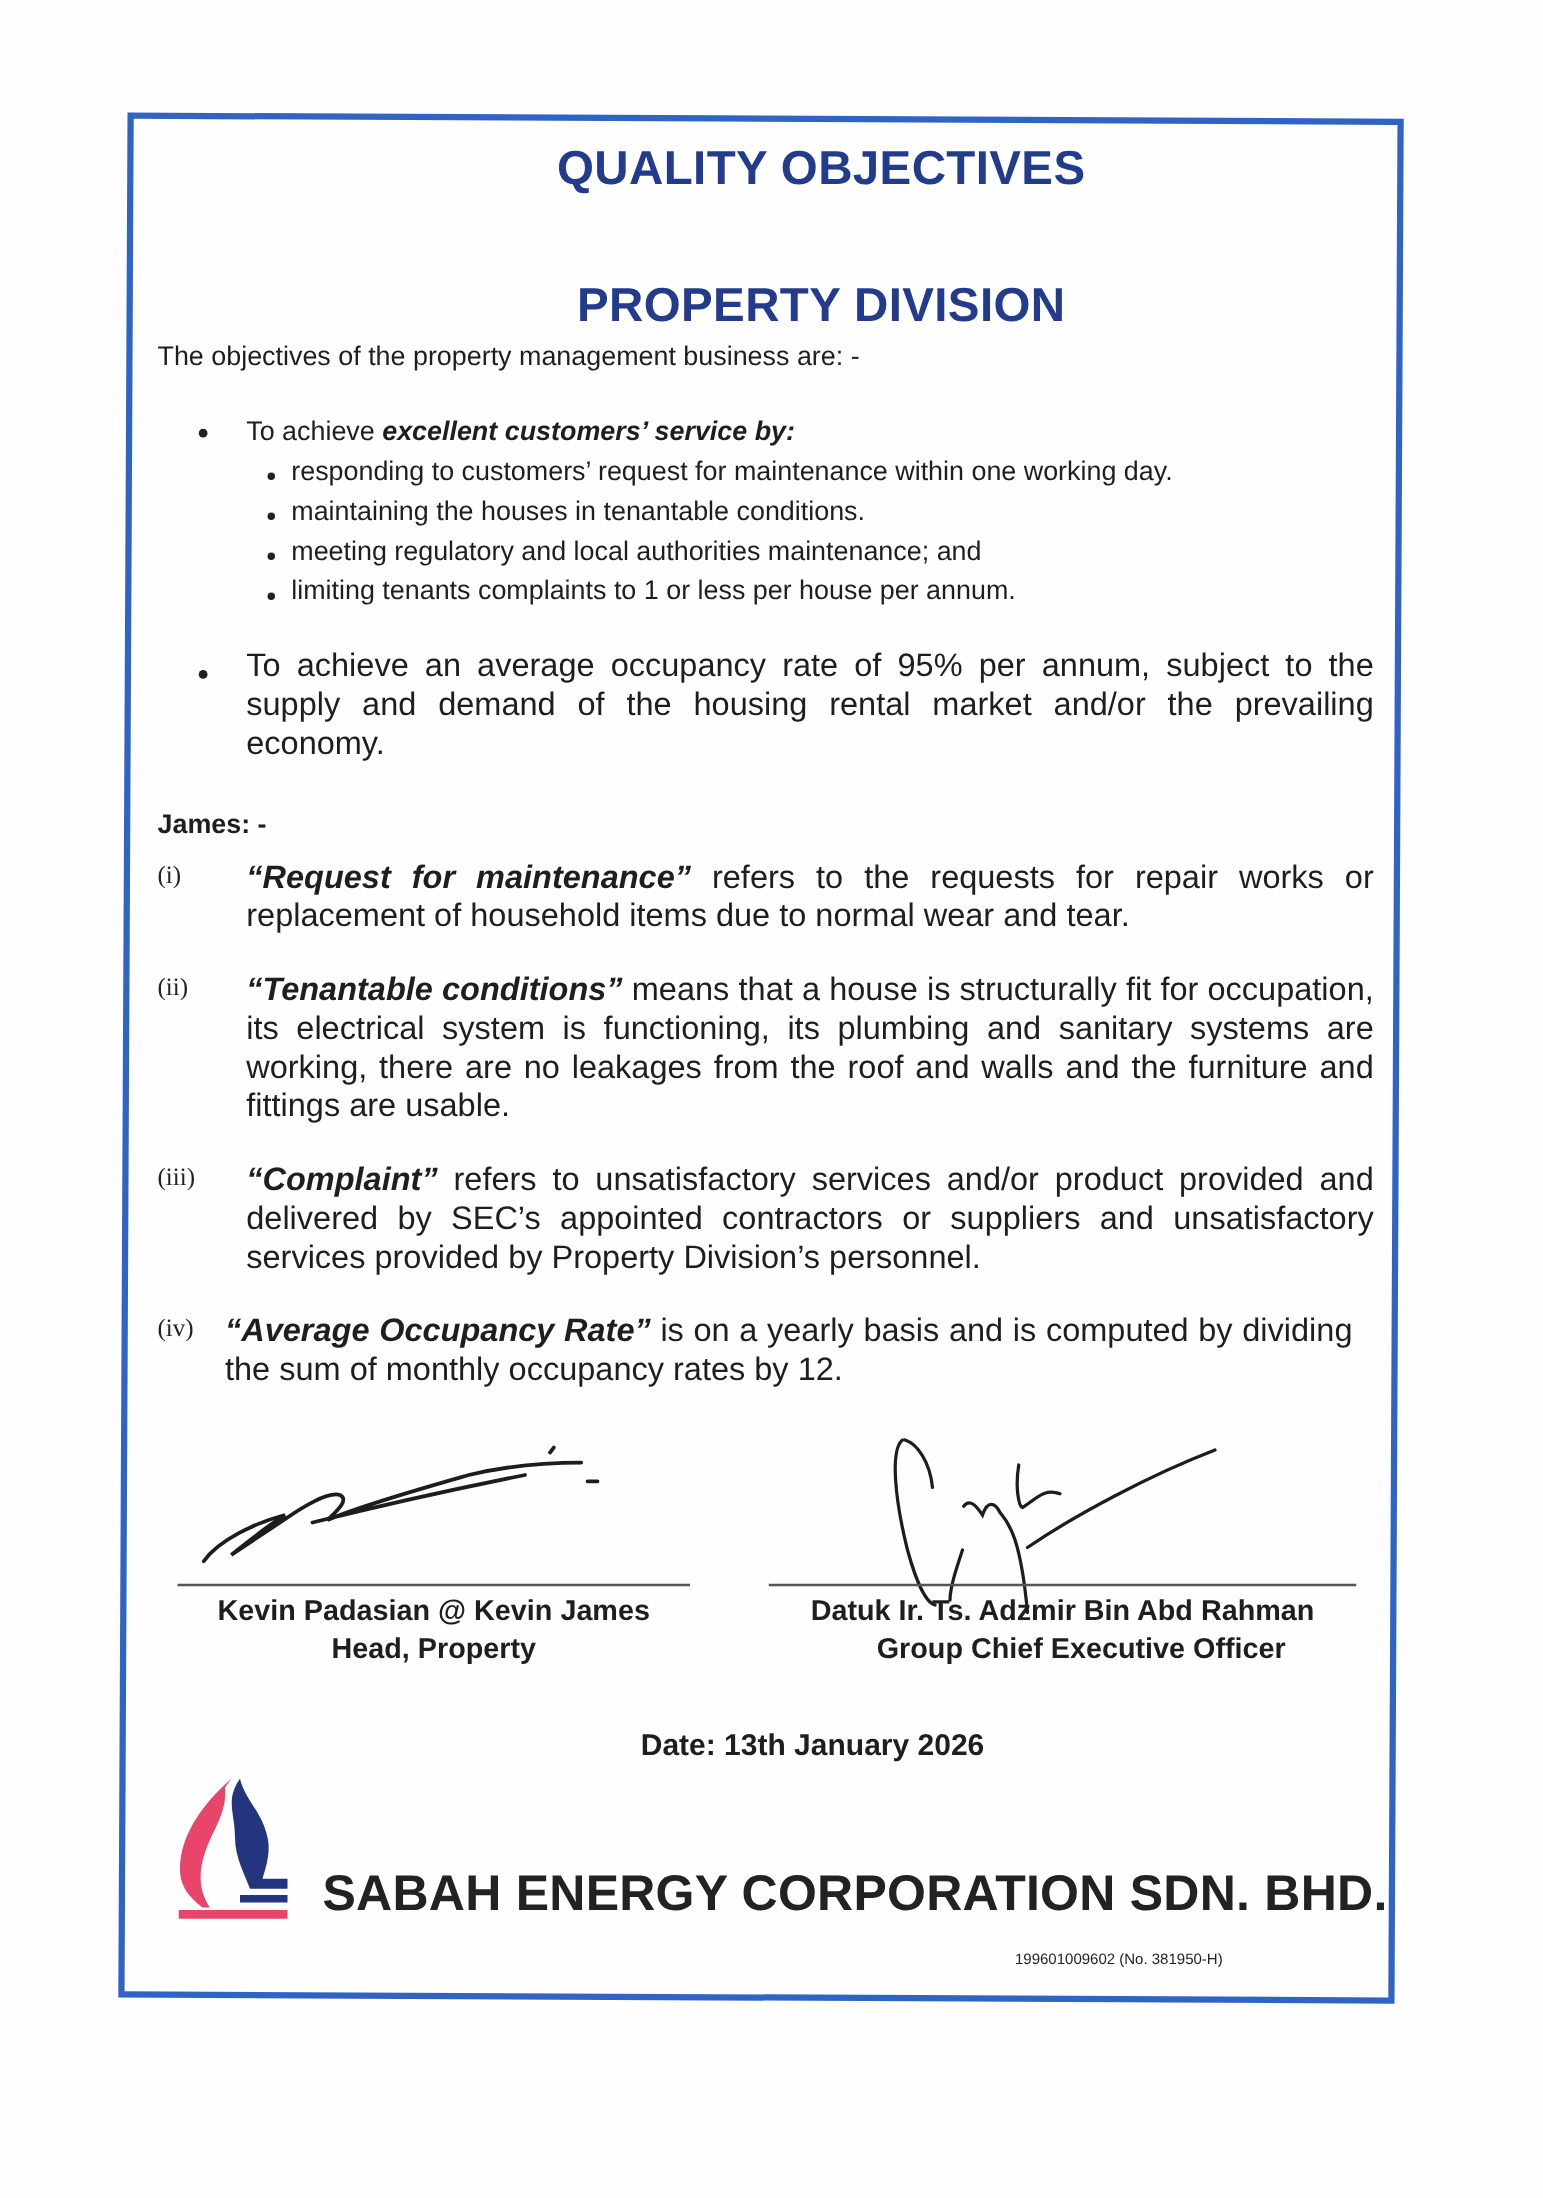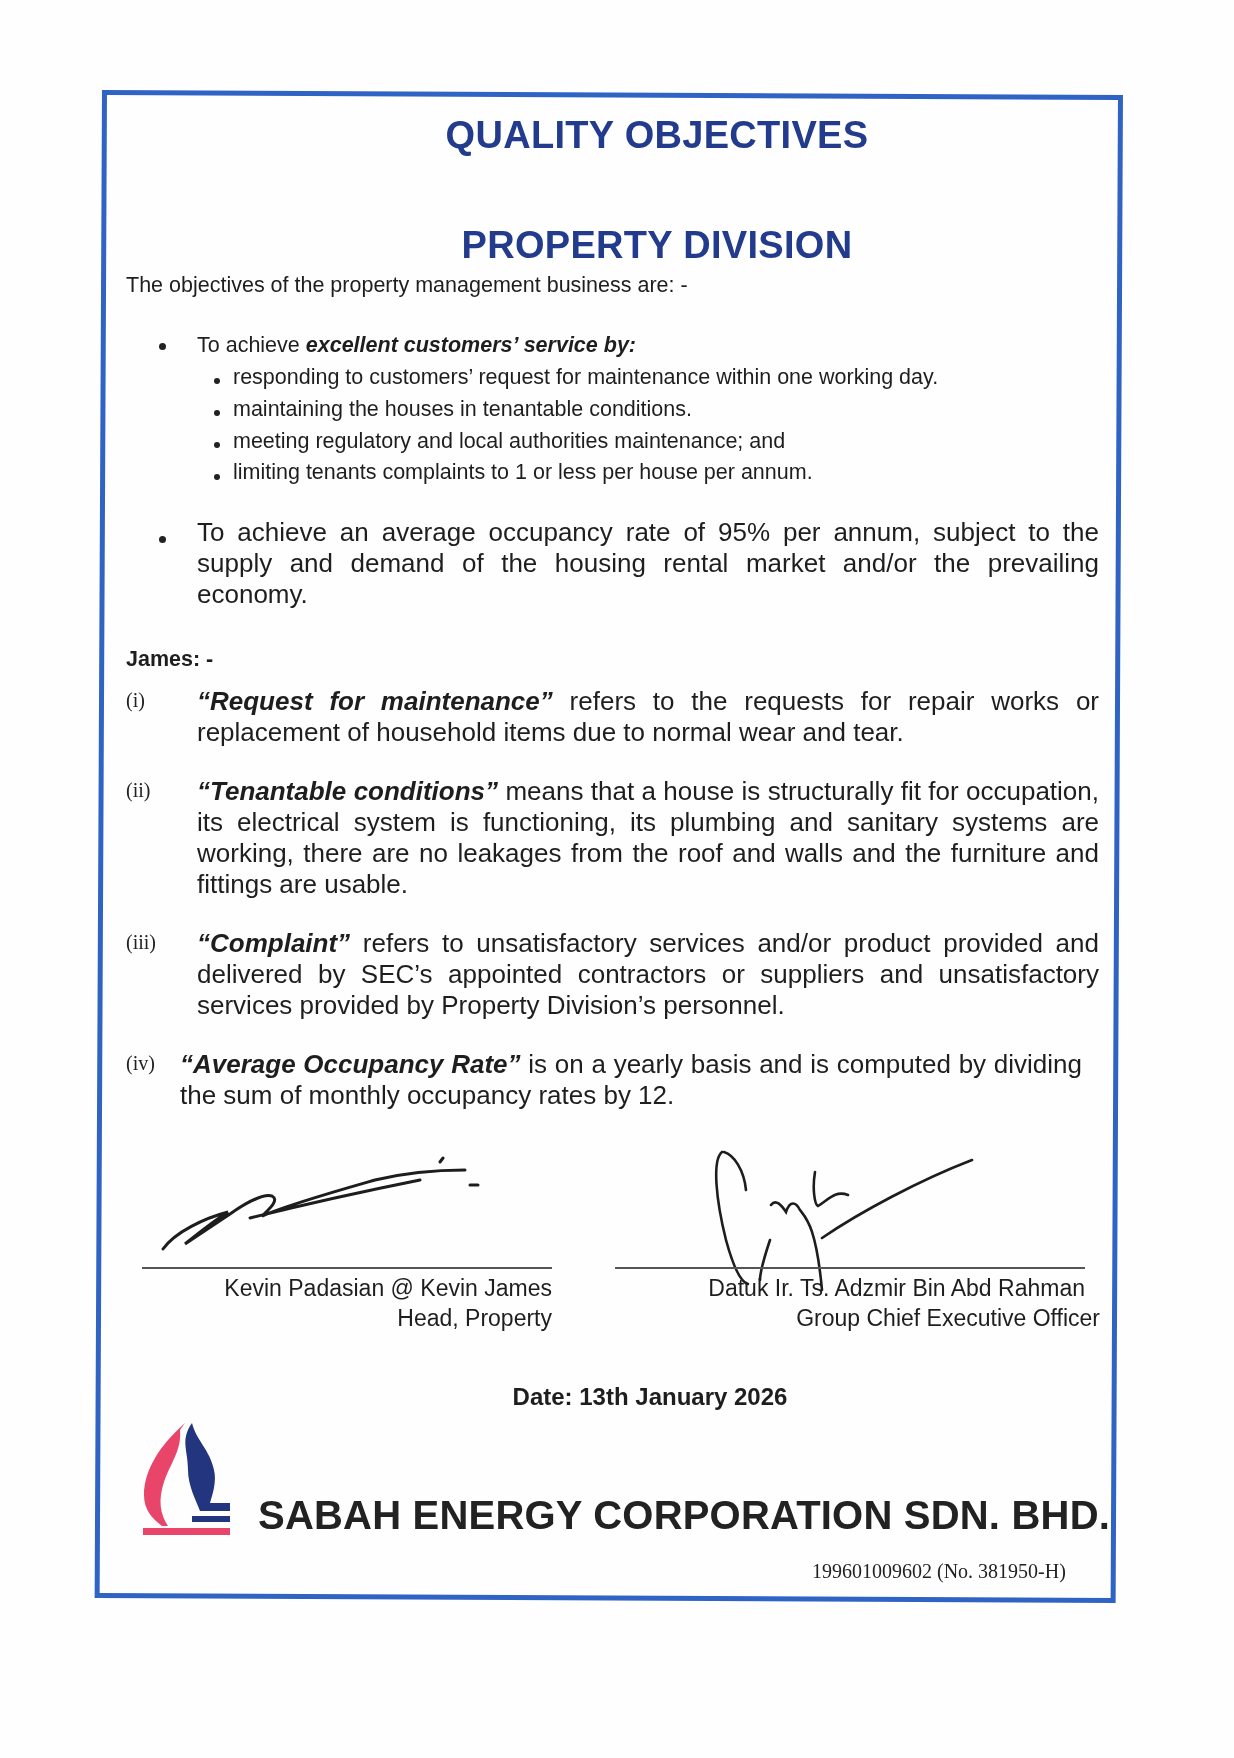--- a/index.html
+++ b/index.html
@@ -19,25 +19,25 @@
     left: 0; width: 1234px; text-align: center;
     font-weight: bold; font-size: 38px; color: #233b8c; letter-spacing: 0.3px; padding-left: 40px;
   }
   .body-text { font-size: 21.5px; line-height: 31px; }
   .justify-block { position: absolute; font-size: 26px; line-height: 31px; text-align: justify; text-align-last: left; white-space: normal; }
   .bullet-dot { position: absolute; width: 7px; height: 7px; border-radius: 50%; background: #222; }
   .sub-dot { position: absolute; width: 6px; height: 6px; border-radius: 50%; background: #222; }
   .roman { position: absolute; font-family: "Liberation Serif", serif; font-size: 20px; color: #222; }
   b { font-weight: bold; font-style: italic; }
   .sig-line { position: absolute; height: 2px; background: #555; }
-  .sig-name { position: absolute; font-weight: normal; font-size: 23px; text-align: right; white-space: nowrap; }
+  .sig-name { position: absolute; font-weight: bold; font-size: 23px; text-align: center; white-space: nowrap; }
   .company {
     position: absolute; left: 258px; top: 1493px; font-weight: bold; font-size: 40px; color: #222; letter-spacing: 0.2px;
   }
-  .regno { position: absolute; left: 812px; top: 1560px; font-family: Liberation Serif, serif; font-size: 20px; color: #222; text-align: center; }
+  .regno { position: absolute; left: 812px; top: 1560px; font-family: Liberation Sans, sans-serif; font-size: 12px; color: #222; text-align: center; }
   .date { position: absolute; left: 0; width: 1300px; text-align: center; top: 1383px; font-weight: bold; font-size: 24px; }
   svg { position: absolute; overflow: visible; }
 </style>
 </head>
 <body>
 
 <div class="frame"></div>
 
 <div class="abs title" style="top:114px;">QUALITY OBJECTIVES</div>
 <div class="abs title" style="top:196px;margin-top:28px;">PROPERTY DIVISION</div>

